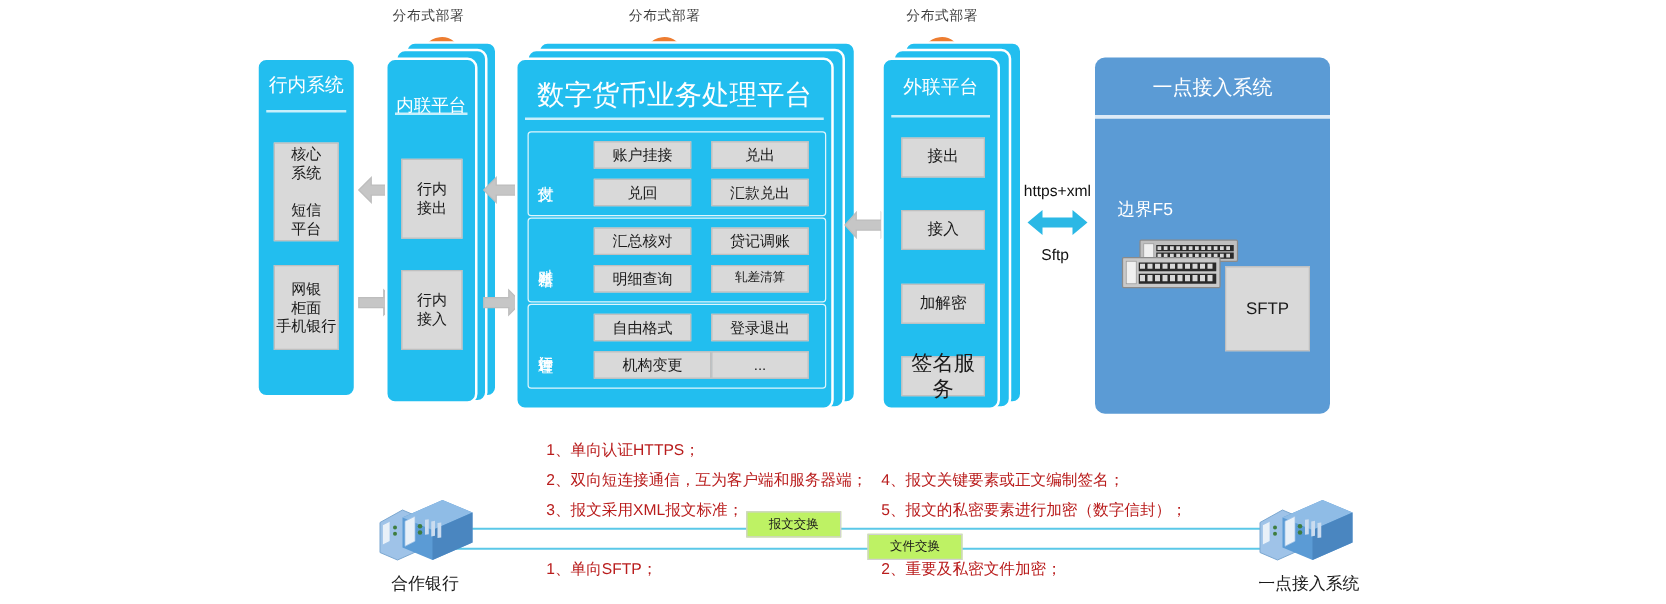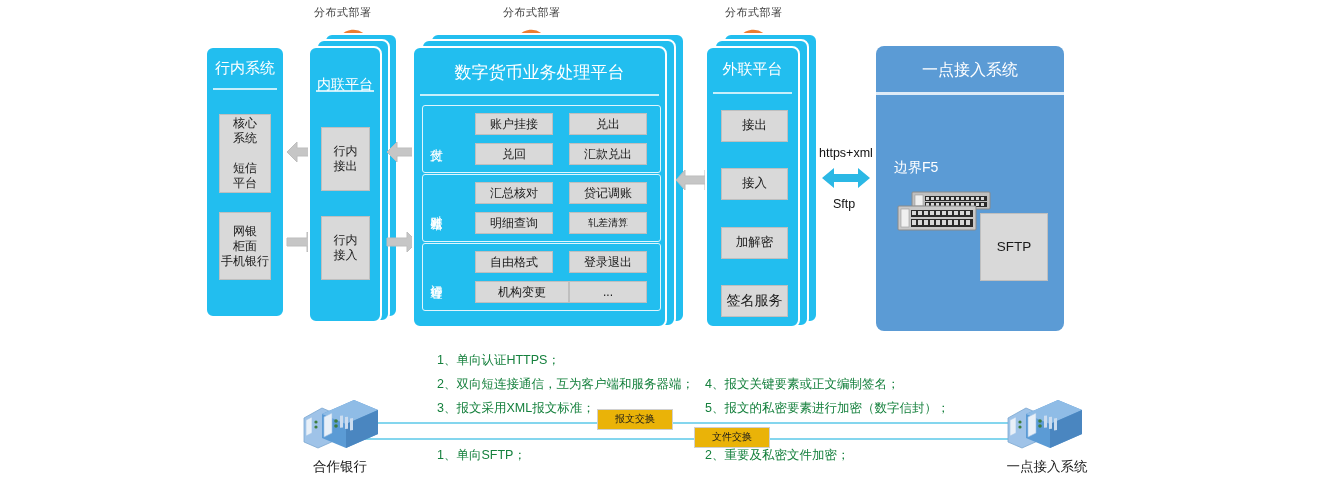--- a/index.html
+++ b/index.html
@@ -91,26 +91,26 @@
     background: #5B9BD5;
     border-radius: 8px;
   }
   .panel-blue .panel-rule { background: rgba(255,255,255,.8); }
 
   
   .arrow-svg { position: absolute; overflow: visible; }
   .note {
     position: absolute;
     font-size: 12.5px;
-    color: #15803d;
+    color: #b91c1c;
     white-space: nowrap;
   }
   .exch-label {
     position: absolute;
-    background: #eab308;
+    background: #bef264;
     border: 1px solid #D0D0D0;
     font-size: 10px;
     color: #1a1a1a;
     text-align: center;
     padding: 2px 0 3px;
     white-space: nowrap;
   }
   .server-label {
     position: absolute;
     font-size: 13.5px;
@@ -193,21 +193,21 @@
     <path d="M30,6 L10,6 L10,0 L0,10 L10,20 L10,14 L30,14 Z" fill="#C6C6C6" stroke="#BDBDBD" stroke-width="1"></path>
   </svg>
   <svg class="arrow-svg" style="left:387px; top:232px;" width="30" height="20" viewBox="0 0 30 20">
     <path d="M0,6 L20,6 L20,0 L30,10 L20,20 L20,14 L0,14 Z" fill="#C6C6C6" stroke="#BDBDBD" stroke-width="1"></path>
   </svg>
 
   <div class="stackwrap" style="left:412px; top:33px; width:280px; height:295px;">
     <div class="stack-shadow" style="left:18px; top:0px; width:255px; height:290px;"></div>
     <div class="stack-shadow" style="left:9px; top:6px; width:255px; height:288px;"></div>
     <div class="panel" style="left:0px; top:13px; width:255px; height:282px;">
-      <div class="panel-title" style="font-size:17px; margin-top:13px;">数字货币业务处理平台</div>
+      <div class="panel-title" style="font-size:22px; margin-top:13px;">数字货币业务处理平台</div>
       <div class="panel-rule" style="top:46px;"></div>
 
       <div class="group" style="left:8px; top:57px; width:239px; height:68px;">
         <div class="vlabel" style="left:2px; top:0; width:22px; height:100%;">支付</div>
         <div class="chip" style="left:52px; top:7px; width:78px; height:22px; font-size:12px;">账户挂接</div>
         <div class="chip" style="left:146px; top:7px; width:78px; height:22px; font-size:12px;">兑出</div>
         <div class="chip" style="left:52px; top:37px; width:78px; height:22px; font-size:12px;">兑回</div>
         <div class="chip" style="left:146px; top:37px; width:78px; height:22px; font-size:12px;">汇款兑出</div>
       </div>
 
@@ -235,21 +235,21 @@
 
   <div class="stackwrap" style="left:705px; top:33px; width:120px; height:295px;">
     <div class="stack-shadow" style="left:18px; top:0px; width:95px; height:290px;"></div>
     <div class="stack-shadow" style="left:9px; top:6px; width:95px; height:288px;"></div>
     <div class="panel" style="left:0px; top:13px; width:95px; height:282px;">
       <div class="panel-title" style="font-size:15px; margin-top:12px;">外联平台</div>
       <div class="panel-rule" style="top:44px;"></div>
       <div class="chip" style="left:14px; top:62px; width:67px; height:32px; font-size:12.5px;">接出</div>
       <div class="chip" style="left:14px; top:120px; width:67px; height:32px; font-size:12.5px;">接入</div>
       <div class="chip" style="left:14px; top:179px; width:67px; height:32px; font-size:12.5px;">加解密</div>
-      <div class="chip" style="left:14px; top:237px; width:67px; height:32px; font-size:14px;">签名服务</div>
+      <div class="chip" style="left:14px; top:237px; width:67px; height:32px; font-size:17px;">签名服务</div>
     </div>
   </div>
 
   <div class="linklbl" style="left:819px; top:146px;">https+xml</div>
   <svg class="arrow-svg" style="left:822px; top:167px;" width="48" height="22" viewBox="0 0 48 22">
     <path d="M0,11 L12,1 L12,7 L36,7 L36,1 L48,11 L36,21 L36,15 L12,15 L12,21 Z" fill="#2BB8E5"></path>
   </svg>
   <div class="linklbl" style="left:833px; top:197px;">Sftp</div>
 
   <div class="panel-blue" style="left:876px; top:46px; width:188px; height:285px;">

